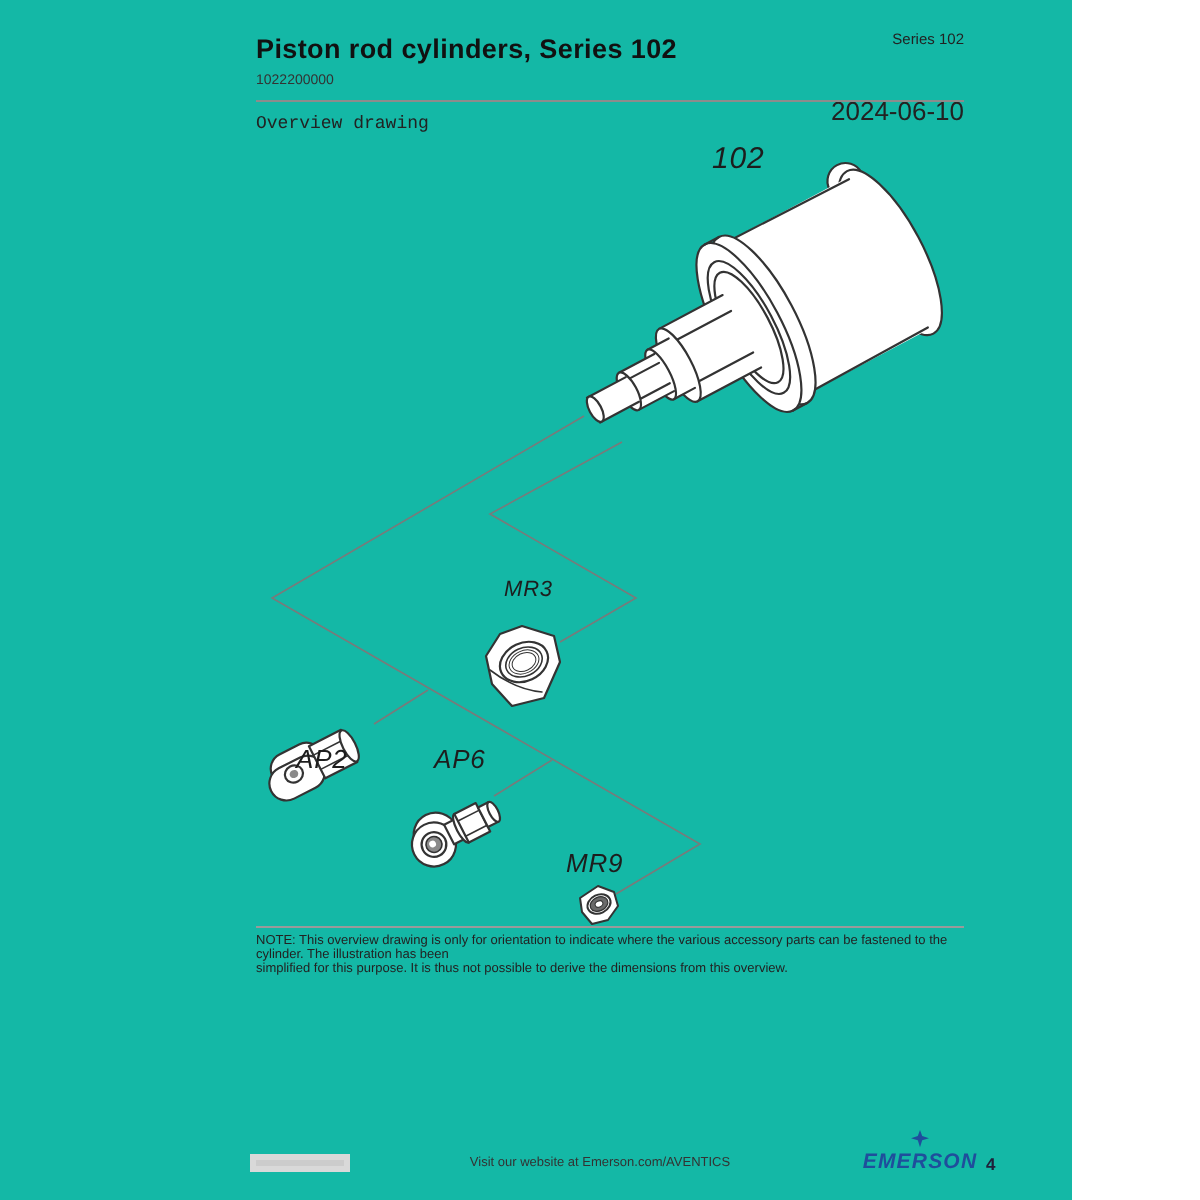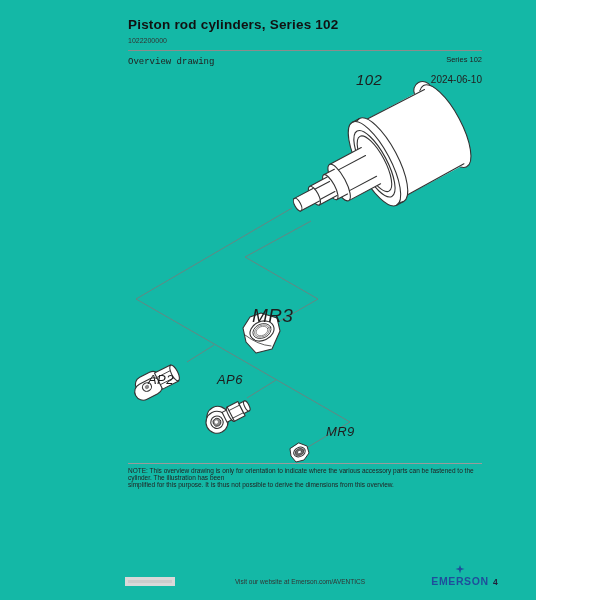--- a/index.html
+++ b/index.html
@@ -13,40 +13,40 @@
   .doc-title {
     position:absolute; left:128px; top:17px; width:300px;
     font-size:13.5px; font-weight:bold; letter-spacing:0.2px; color:#111;
   }
   .doc-number {
     position:absolute; left:128px; top:37px; font-size:7px; color:#333;
   }
   .hdr-right {
     position:absolute; left:330px; top:15px; width:152px; text-align:right;
   }
-  .hdr-series { font-size:7.5px; color:#222;margin-top:40px; }
-  .hdr-date { font-size:10px; color:#222; margin-top:10px; }
+  .hdr-series { font-size:7.5px; color:#222; }
+  .hdr-date { font-size:13px; color:#222; margin-top:24px; }
   .hdr-rule {
     position:absolute; left:128px; top:50px; width:354px; height:1px;
     background:#8c8c8c;
   }
   .section-title {
     position:absolute; left:128px; top:57px; font-size:9px; color:#222;font-family:Liberation Mono, monospace;
   }
   
   .drawing-svg { position:absolute; left:0; top:0; width:600px; height:520px; }
   .part-label {
     position:absolute; font-style:italic; font-weight:400; color:#1d1d1d;
     letter-spacing:0.4px;
   }
   .lbl-102 { left:356px; top:71px;  font-size:15px; }
-  .lbl-mr3 { left:252px; top:305px; font-size:19px; }
+  .lbl-mr3 { left:252px; top:289px; font-size:11px; }
   .lbl-ap2 { left:148px; top:345px; font-size:13px;margin-top:27px; }
   .lbl-ap6 { left:217px; top:372px; font-size:13px; }
-  .lbl-mr9 { left:283px; top:424px; font-size:13px;margin-left:43px; }
+  .lbl-mr9 { left:283px; top:424px; font-size:13px; }
   
   .note-rule {
     position:absolute; left:128px; top:463px; width:354px; height:1px;
     background:#9a9a9a;
   }
   .note-text {
     position:absolute; left:128px; top:467px; width:358px;
     font-size:6.5px; line-height:7.2px; color:#222;
   }
   
@@ -56,21 +56,21 @@
   }
   .footer-watermark::after {
     content:""; position:absolute; left:3px; top:3px; right:3px; height:3px;
     background:#cccccc;
   }
   .footer-link {
     position:absolute; left:0; top:578px; width:600px; text-align:center;
     font-size:6.5px; color:#333;
   }
   .emerson-block {
-    position:absolute; left:428px; top:565px; width:64px; text-align:center;
+    position:absolute; left:428px; top:565px; width:64px; text-align:center;font-style:italic;
   }
   .emerson-emblem { display:block; margin:0 auto 1px auto; }
   .emerson-word {
     font-size:10.5px; font-weight:bold; letter-spacing:0.6px; color:#1f4e9c;
   }
   .page-number {
     position:absolute; left:493px; top:577px; font-size:8.5px;
     font-weight:bold; color:#20203a;
   }
 </style>

